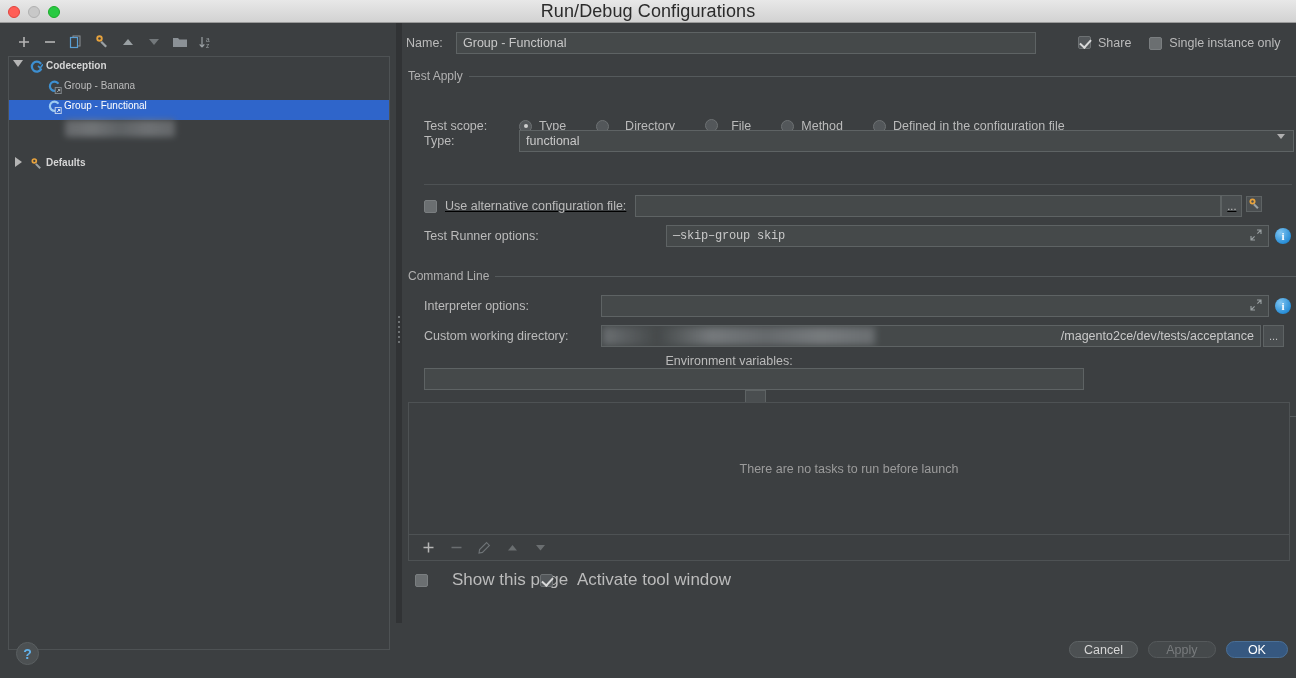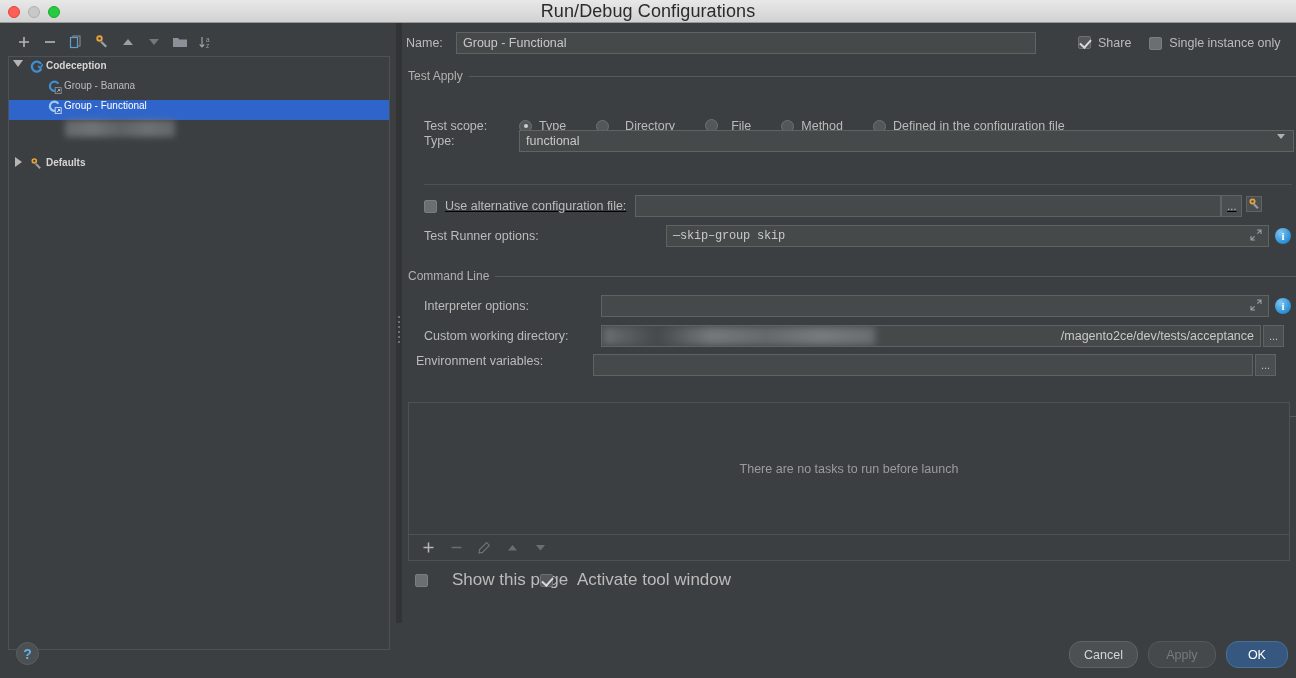--- a/index.html
+++ b/index.html
@@ -137,21 +137,21 @@
   .bl-toolbar {
     position: absolute; left: 408px; top: 535px; width: 882px; height: 26px;
     border: 1px solid #4e5254; border-top: none;
     display: flex; align-items: center; padding-left: 8px; gap: 6px;
   }
   .bl-tb { width: 22px; height: 20px; display:flex; align-items:center; justify-content:center; cursor: default; }
 
   .bottom-chk { position: absolute; top: 570px; display:flex; align-items:center; gap: 24px; font-size: 17px; color:#bbbbbb; }
 
   .btn {
-    height: 27px; min-width: 68px; padding: 0 14px; border-radius: 12px;
+    height: 17px; min-width: 68px; padding: 0 14px; border-radius: 12px;
     font-size: 12.5px; display:flex; align-items:center; justify-content:center;
     background: #4c5052; border: 1px solid #5e6365; color: #d6d6d6; cursor: default;
   }
   .btn.primary { background: #365880; border-color: #4a6f96; color: #ffffff; }
   .btn.disabled { color: #787b7d; border-color: #55595b; background: #45494b; }
 
   .triangle-down { width:0; height:0; border-left:5px solid transparent; border-right:5px solid transparent; border-top:7px solid #b5b5b5; }
   .triangle-right { width:0; height:0; border-top:5px solid transparent; border-bottom:5px solid transparent; border-left:7px solid #b5b5b5; }
   .tri-sm-down { width:0;height:0;border-left:4px solid transparent;border-right:4px solid transparent;border-top:5px solid #b0b0b0; }
 </style>
@@ -397,21 +397,21 @@
 
     <div style="position:absolute;left:22px;top:302px;display:flex;align-items:center;">
       <span class="lbl" style="width:177px">Custom working directory:</span>
       <div class="field" style="width:660px;position:relative;overflow:hidden;justify-content:flex-end">
         <span style="position:absolute;left:1px;top:1px;width:272px;height:18px;background:linear-gradient(90deg,#6f7376,#80848700,#7a7e81,#696d70,#7c8083,#6d7174);filter:blur(3.5px);opacity:.9"></span>
         <span style="position:relative">/magento2ce/dev/tests/acceptance</span>
       </div>
       <div class="sq-btn" style="margin-left:2px">...</div>
     </div>
 
-    <div style="position:absolute;left:14px;top:331px;display:flex;">
+    <div style="position:absolute;left:22px;top:331px;display:flex;align-items:center;flex-direction:column;">
       <span class="lbl" style="width:177px">Environment variables:</span>
       <div class="field empty" style="width:660px"></div>
       <div class="sq-btn" style="margin-left:2px">...</div>
     </div>
 
     <div class="group-hdr" style="left:6px; top:384px;">
       <span style="margin-right:-2px"><span class="tri-sm-down"></span></span>
       <span class="gl">Before launch: Activate tool window</span>
       <span class="line"></span>
     </div>

